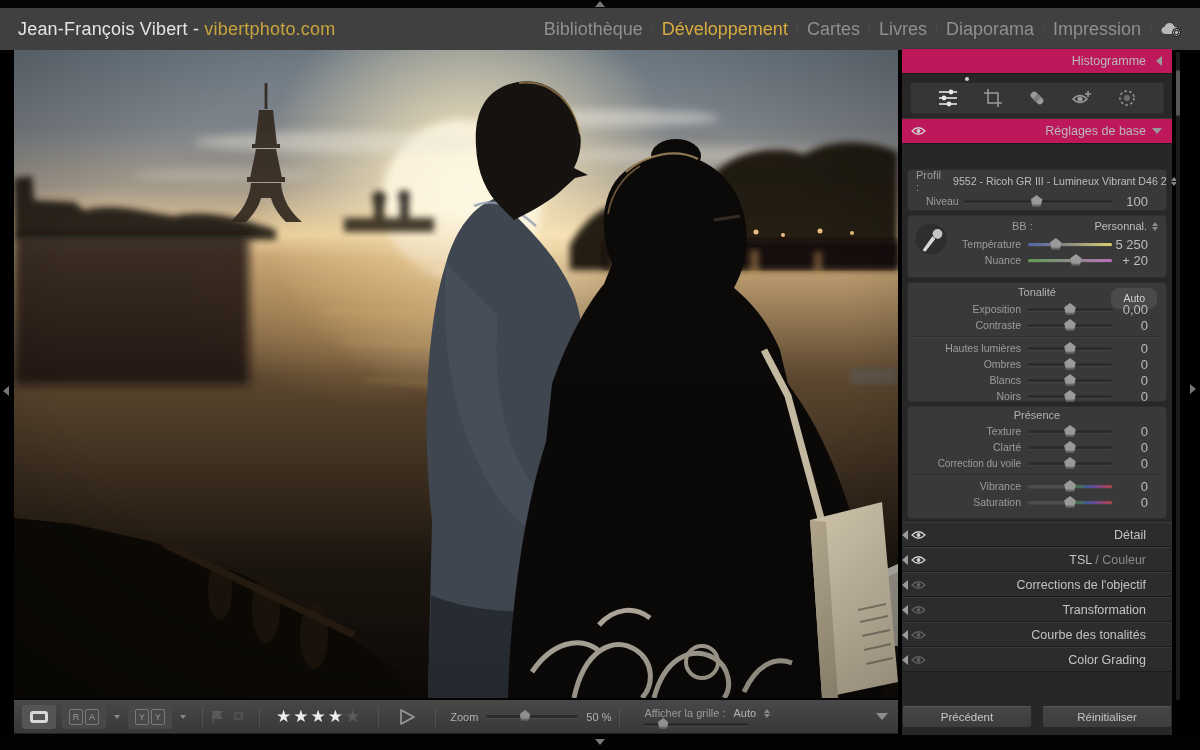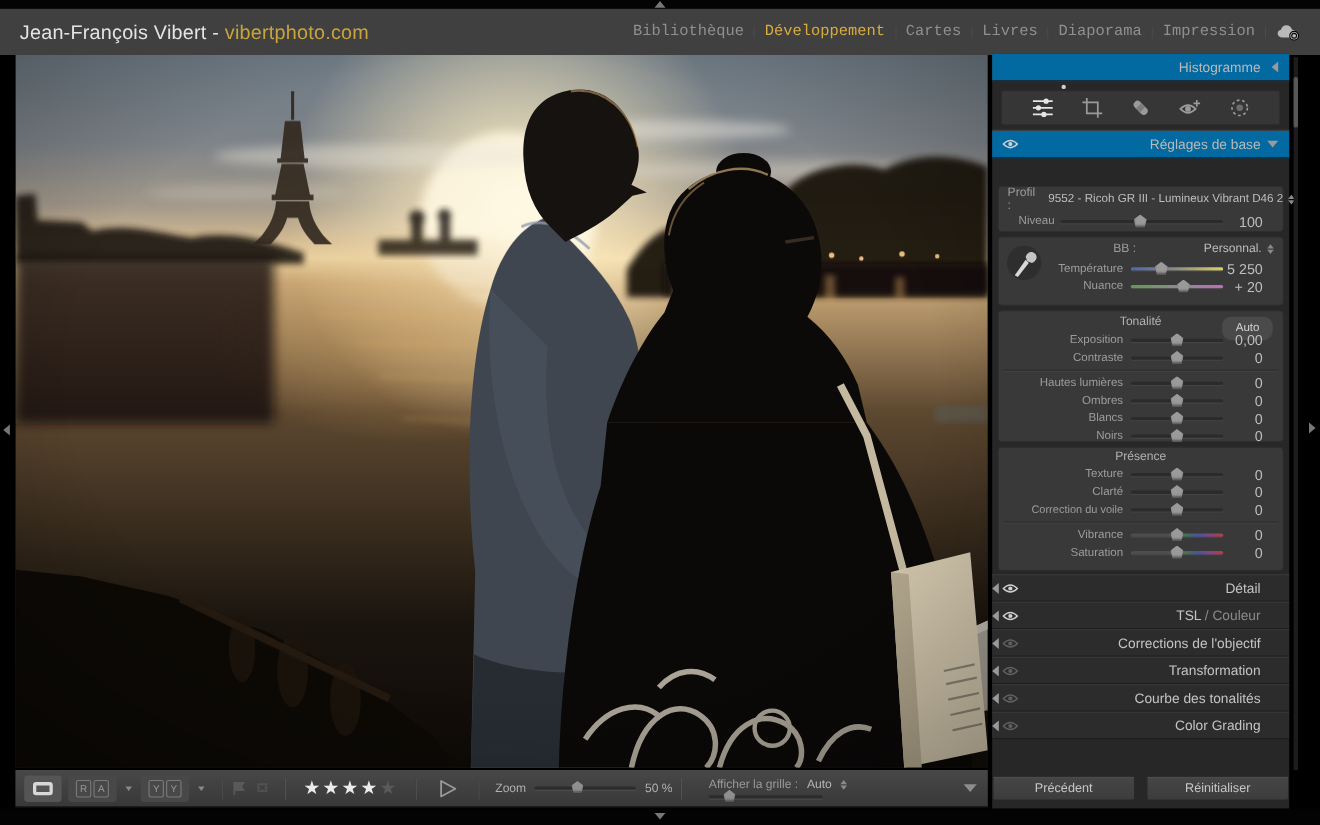--- a/index.html
+++ b/index.html
@@ -10,21 +10,21 @@
   .tri { width:0; height:0; position:absolute; }
   .tri-up { border-left:5px solid transparent; border-right:5px solid transparent; border-bottom:6px solid #777; }
   .tri-down { border-left:5px solid transparent; border-right:5px solid transparent; border-top:6px solid #777; }
   .tri-left { border-top:5px solid transparent; border-bottom:5px solid transparent; border-right:6px solid #777; }
   .tri-right { border-top:5px solid transparent; border-bottom:5px solid transparent; border-left:6px solid #777; }
   #header { position:absolute; left:0; top:8px; width:1200px; height:42px; background:#404040;
     display:flex; align-items:center; }
   #identity { margin-left:18px; font-size:18px; color:#e4e4e4; letter-spacing:.2px; white-space:nowrap; }
   #identity .site { color:#c9a43c; }
   #modules { position:absolute; right:18px; top:0; height:42px; display:flex; align-items:center; gap:9px; }
-  .mod { color:#8f8f8f; font-size:14px; cursor:pointer; white-space:nowrap;font-family:Liberation Mono, monospace; }
+  .mod { color:#8f8f8f; font-size:18px; cursor:pointer; white-space:nowrap; }
   .mod.active { color:#d8ab3e; }
   .msep { width:1px; height:11px; background:#4a4a4a; }
   
   #photo { position:absolute; left:14px; top:50px; width:884px; height:648px; background:#1a1a1a; overflow:hidden; }
   #photo svg { display:block; }
   
   #toolbar { position:absolute; left:14px; top:700px; width:884px; height:34px;
     background:linear-gradient(#484848,#383838); border-bottom:1px solid #222;
     display:flex; align-items:center; padding:0 8px; color:#b0b0b0; font-size:11px; }
   .tb-btn { background:#555; border-radius:3px; height:24px; display:flex; align-items:center;
@@ -57,21 +57,21 @@
   .updown .u { border-bottom:4px solid #8a8a8a; }
   .updown .d { border-top:4px solid #8a8a8a; }
   #grid-track { width:104px; }
   #tb-chevron { position:absolute; right:10px; top:13px; width:0; height:0;
     border-left:6px solid transparent; border-right:6px solid transparent; border-top:7px solid #8d8d8d;
     cursor:pointer; }
   #filmstrip-nub { position:absolute; left:0; top:735px; width:1200px; height:15px; background:#030303; }
   
   #rpanel { position:absolute; left:902px; top:48px; width:270px; height:687px; background:#272727;
     color:#b0b0b0; font-size:11px; }
-  .phead { position:relative; height:26px; background:#0369a1; border-top:1px solid #3a3a3a;
+  .phead { position:relative; height:26px; background:#be185d; border-top:1px solid #3a3a3a;
     border-bottom:1px solid #1b1b1b; display:flex; align-items:center; cursor:pointer; }
   .phead .ttl { position:absolute; right:26px; font-size:12.5px; color:#b9b9b9; }
   .phead .arrow { position:absolute; right:10px; }
   .eye { position:absolute; left:9px; width:15px; height:10px; cursor:pointer; }
   .eye.bright { color:#cfcfcf; } .eye.dim { color:#5f5f5f; }
   #toolstrip { position:absolute; left:8px; top:34px; width:254px; height:32px; background:#363636;
     border-radius:2px; border:1px solid #2c2c2c; display:flex; align-items:center; justify-content:center; gap:24px; }
   #toolstrip svg { cursor:pointer; }
   #active-dot { position:absolute; left:63px; top:29px; width:4px; height:4px; border-radius:50%; background:#cfcfcf; }
   #basic-head { position:absolute; left:0; top:70px; width:270px; }

